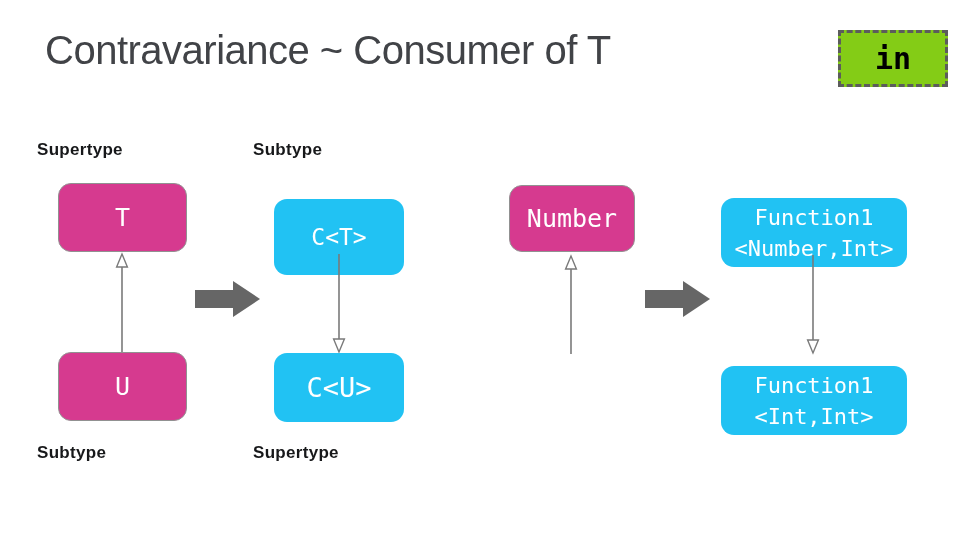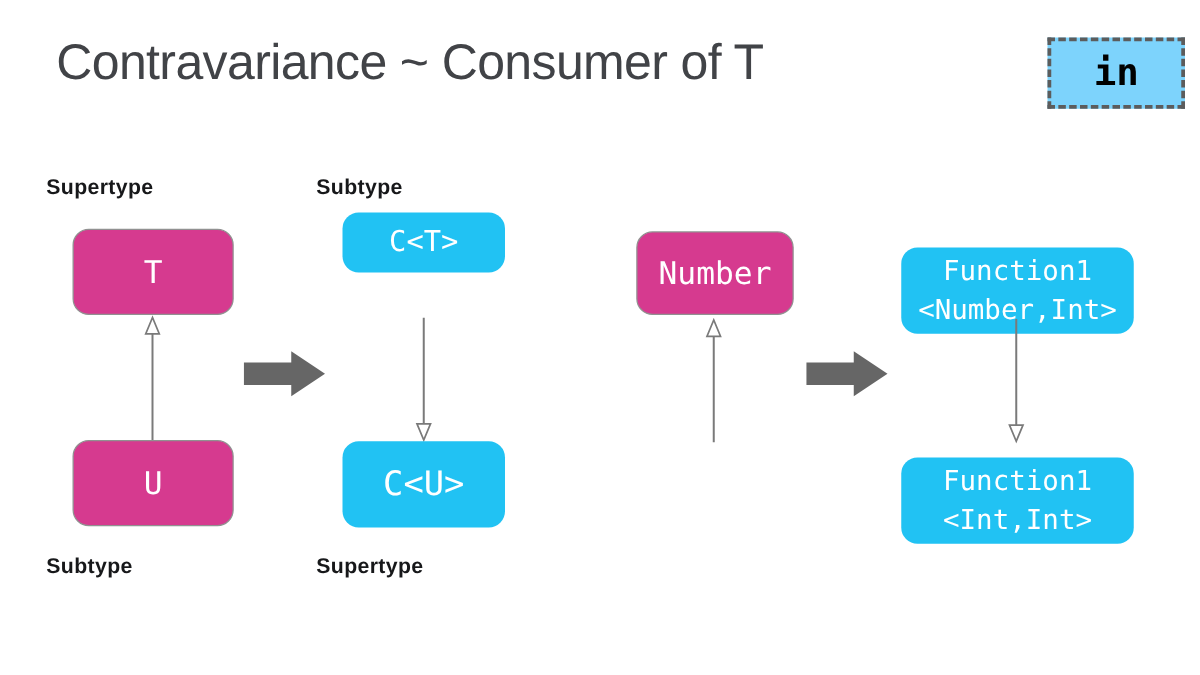--- a/index.html
+++ b/index.html
@@ -8,21 +8,21 @@
     overflow:hidden;font-family:"Liberation Sans",sans-serif;
   }
   .title{
     position:absolute;left:45px;top:28px;margin:0;
     font-size:40px;font-weight:400;color:#414347;letter-spacing:-0.5px;
     white-space:pre;
   }
   .title .em{}
   .keyword-badge{
     position:absolute;left:838px;top:30px;width:110px;height:57px;
-    box-sizing:border-box;background:#7dd3fc;border:3px dashed #5c5c5c;
+    box-sizing:border-box;background:#84cc16;border:3px dashed #5c5c5c;
     display:flex;align-items:center;justify-content:center;
   }
   .keyword-badge span{
     font-family:"DejaVu Sans Mono","Liberation Mono",monospace;
     font-weight:bold;font-size:30px;color:#000000;
   }
   .type-label{
     position:absolute;width:170px;text-align:left;
     font-size:17px;font-weight:bold;color:#17181a;letter-spacing:0.3px;
   }
@@ -61,21 +61,21 @@
   <div class="box pink single" style="left:58px;top:352px;width:129px;height:69px;">
       <span>U</span>
     </div>
   <div class="type-label" style="left:37px;top:443px;">Subtype</div>
 
   <svg class="big-arrow" style="left:195px;top:279px;" viewBox="0 0 66 40">
     <polygon points="0,11 38,11 38,2 65,20 38,38 38,29 0,29" fill="#666666"></polygon>
   </svg>
 
   <div class="type-label" style="left:253px;top:140px;">Subtype</div>
-  <div class="box cyan single" style="left:274px;top:170px;width:130px;height:48px;font-size:23px;">
+  <div class="box cyan single" style="left:274px;top:199px;width:130px;height:76px;font-size:23px;">
       <span>C&lt;T&gt;</span>
     </div>
   <svg class="thin-arrow" style="left:329px;top:254px;" viewBox="0 0 20 100">
     <line x1="10" y1="0" x2="10" y2="86" stroke="#7a7a7a" stroke-width="1.6"></line>
     <polygon points="10,98 4.6,85 15.4,85" fill="#ffffff" stroke="#7a7a7a" stroke-width="1.4"></polygon>
   </svg>
   <div class="box cyan single" style="left:274px;top:353px;width:130px;height:69px;font-size:27px;">
       <span>C&lt;U&gt;</span>
     </div>
   <div class="type-label" style="left:253px;top:443px;">Supertype</div>

